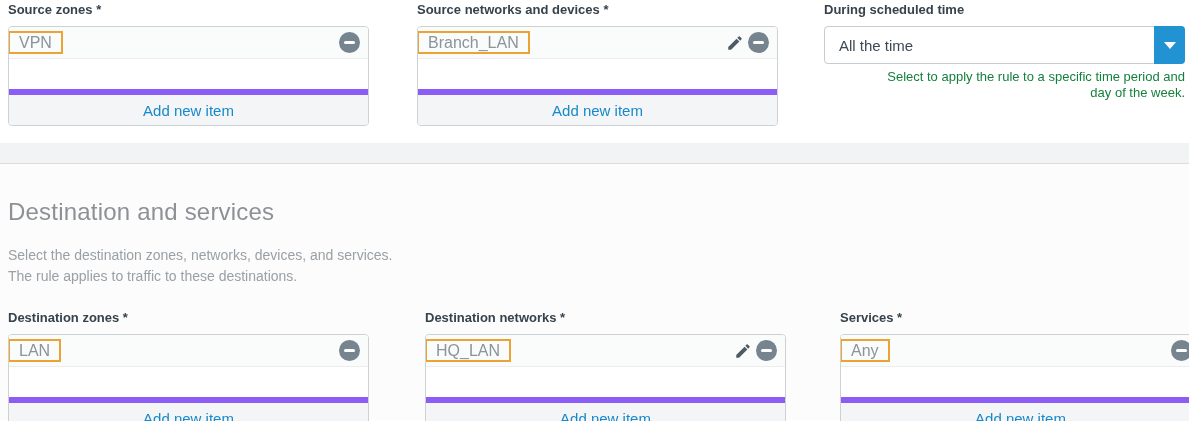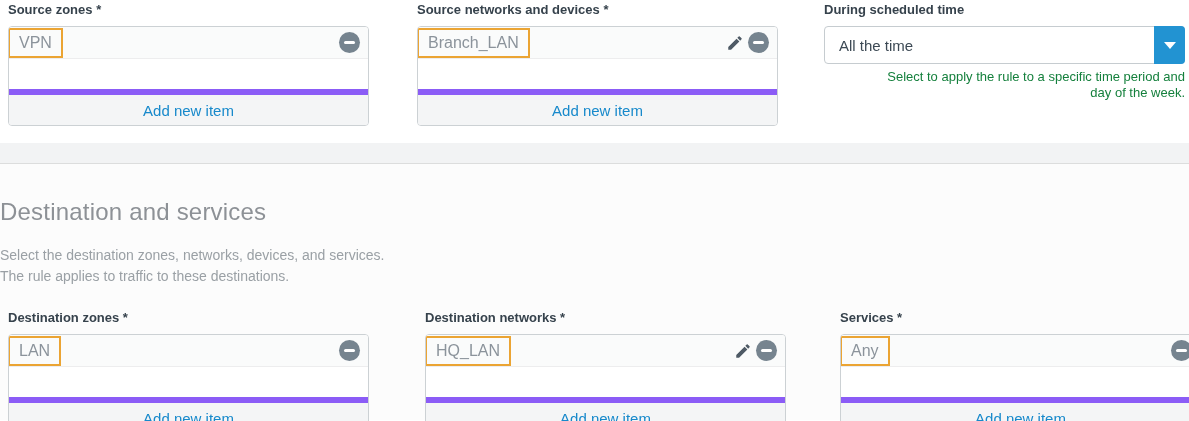--- a/index.html
+++ b/index.html
@@ -35,21 +35,21 @@
   .spacer-row { flex: 1; background: #ffffff; }
   .box-footer {
     height: 36px; flex: none;
     background: #f4f5f6; border-top: 6px solid #8b5cf6;
     display: flex; align-items: center; justify-content: center;
     cursor: pointer;
   }
   .add-link { color: #1789cb; font-size: 15px; line-height: 15px; }
 
   .tag {
-    border: 2px solid #eba433; padding: 0 9px; height: 30px;
+    border: 2px solid #eba433; padding: 0 9px; height: 23px;
     display: flex; align-items: center;
     font-size: 16px; color: #8b939b; white-space: nowrap;
     margin-left: -1px;
   }
 
   .row-icons { margin-left: auto; display: flex; align-items: center; gap: 4px; }
   .minus-icon {
     width: 21px; height: 21px; border-radius: 50%;
     background: #76848f; position: relative; cursor: pointer; flex: none;
   }
@@ -81,21 +81,21 @@
     font-size: 13px; line-height: 16px; color: #15803d;
   }
 
   .divider-band {
     margin-top: 17px; height: 21px;
     background: #f2f3f4; border-bottom: 1px solid #dcdddd;
   }
 
   .lower-area { background: #fcfcfc; height: 256px; }
 
-  .section-header { padding: 34px 0 0 0; }
+  .section-header { padding: 34px 0 0 8px; }
   .section-title {
     font-size: 24px; line-height: 28px; font-weight: 400;
     color: #8d9196; letter-spacing: 0.2px;
   }
   .section-desc {
     margin-top: 19px; font-size: 14px; line-height: 21px; color: #9aa0a5;
   }
   .fields-row { margin-top: 21px; gap: 8px; }
 </style>
 </head>

